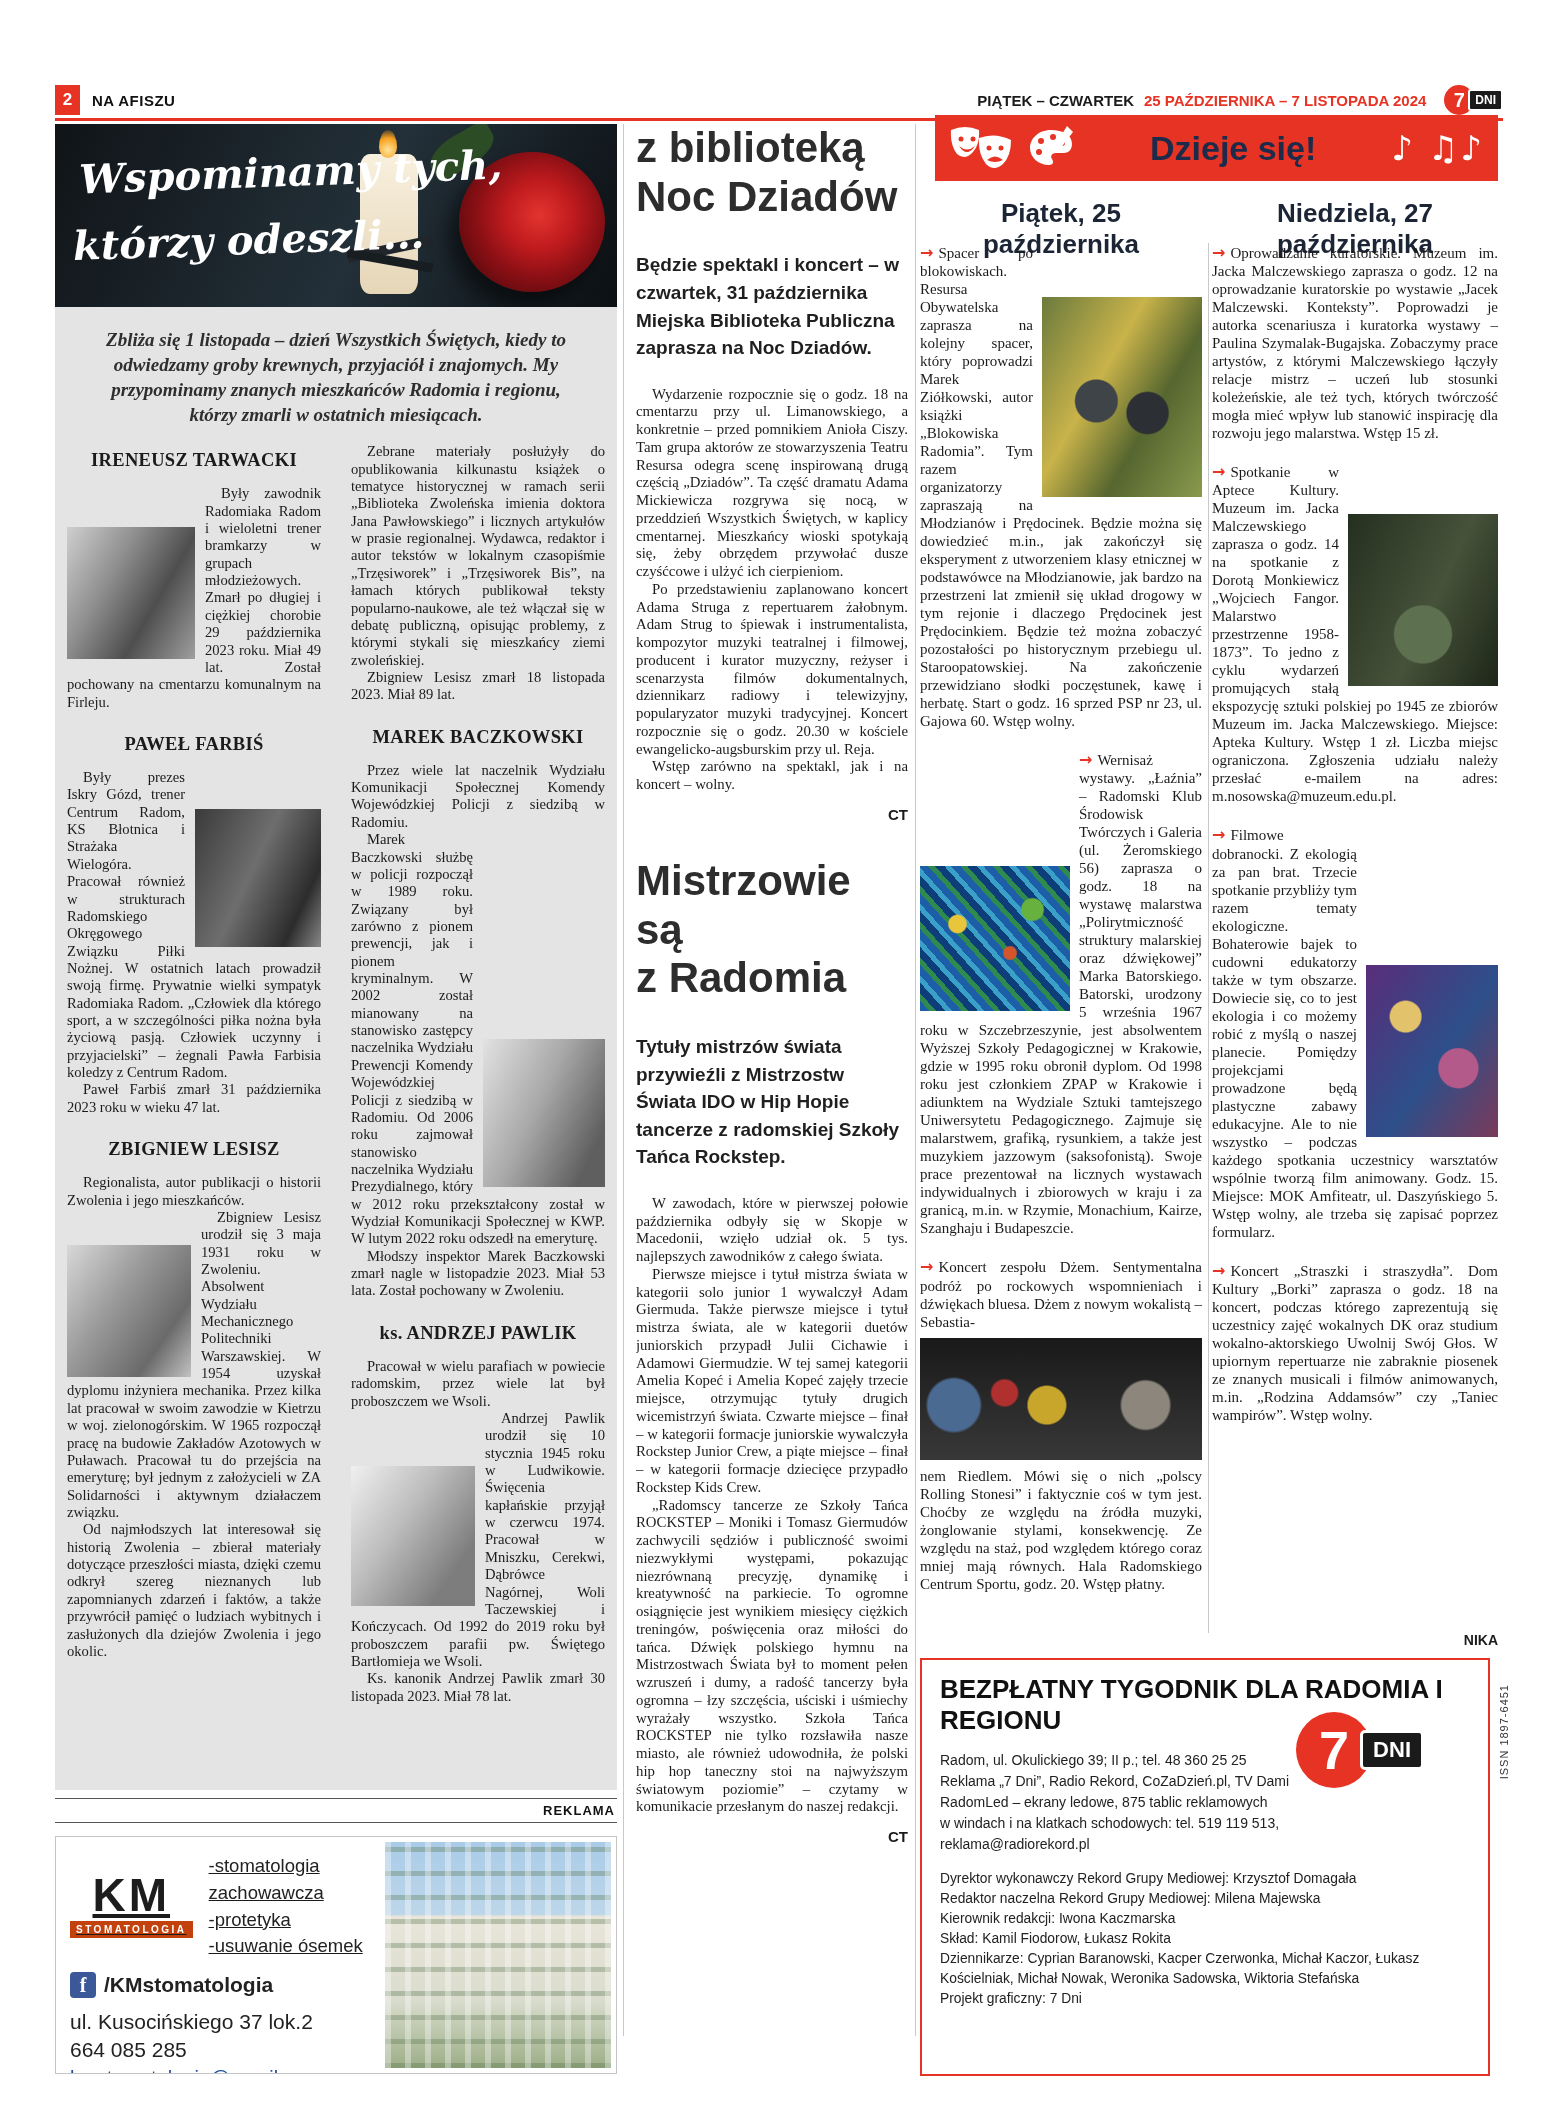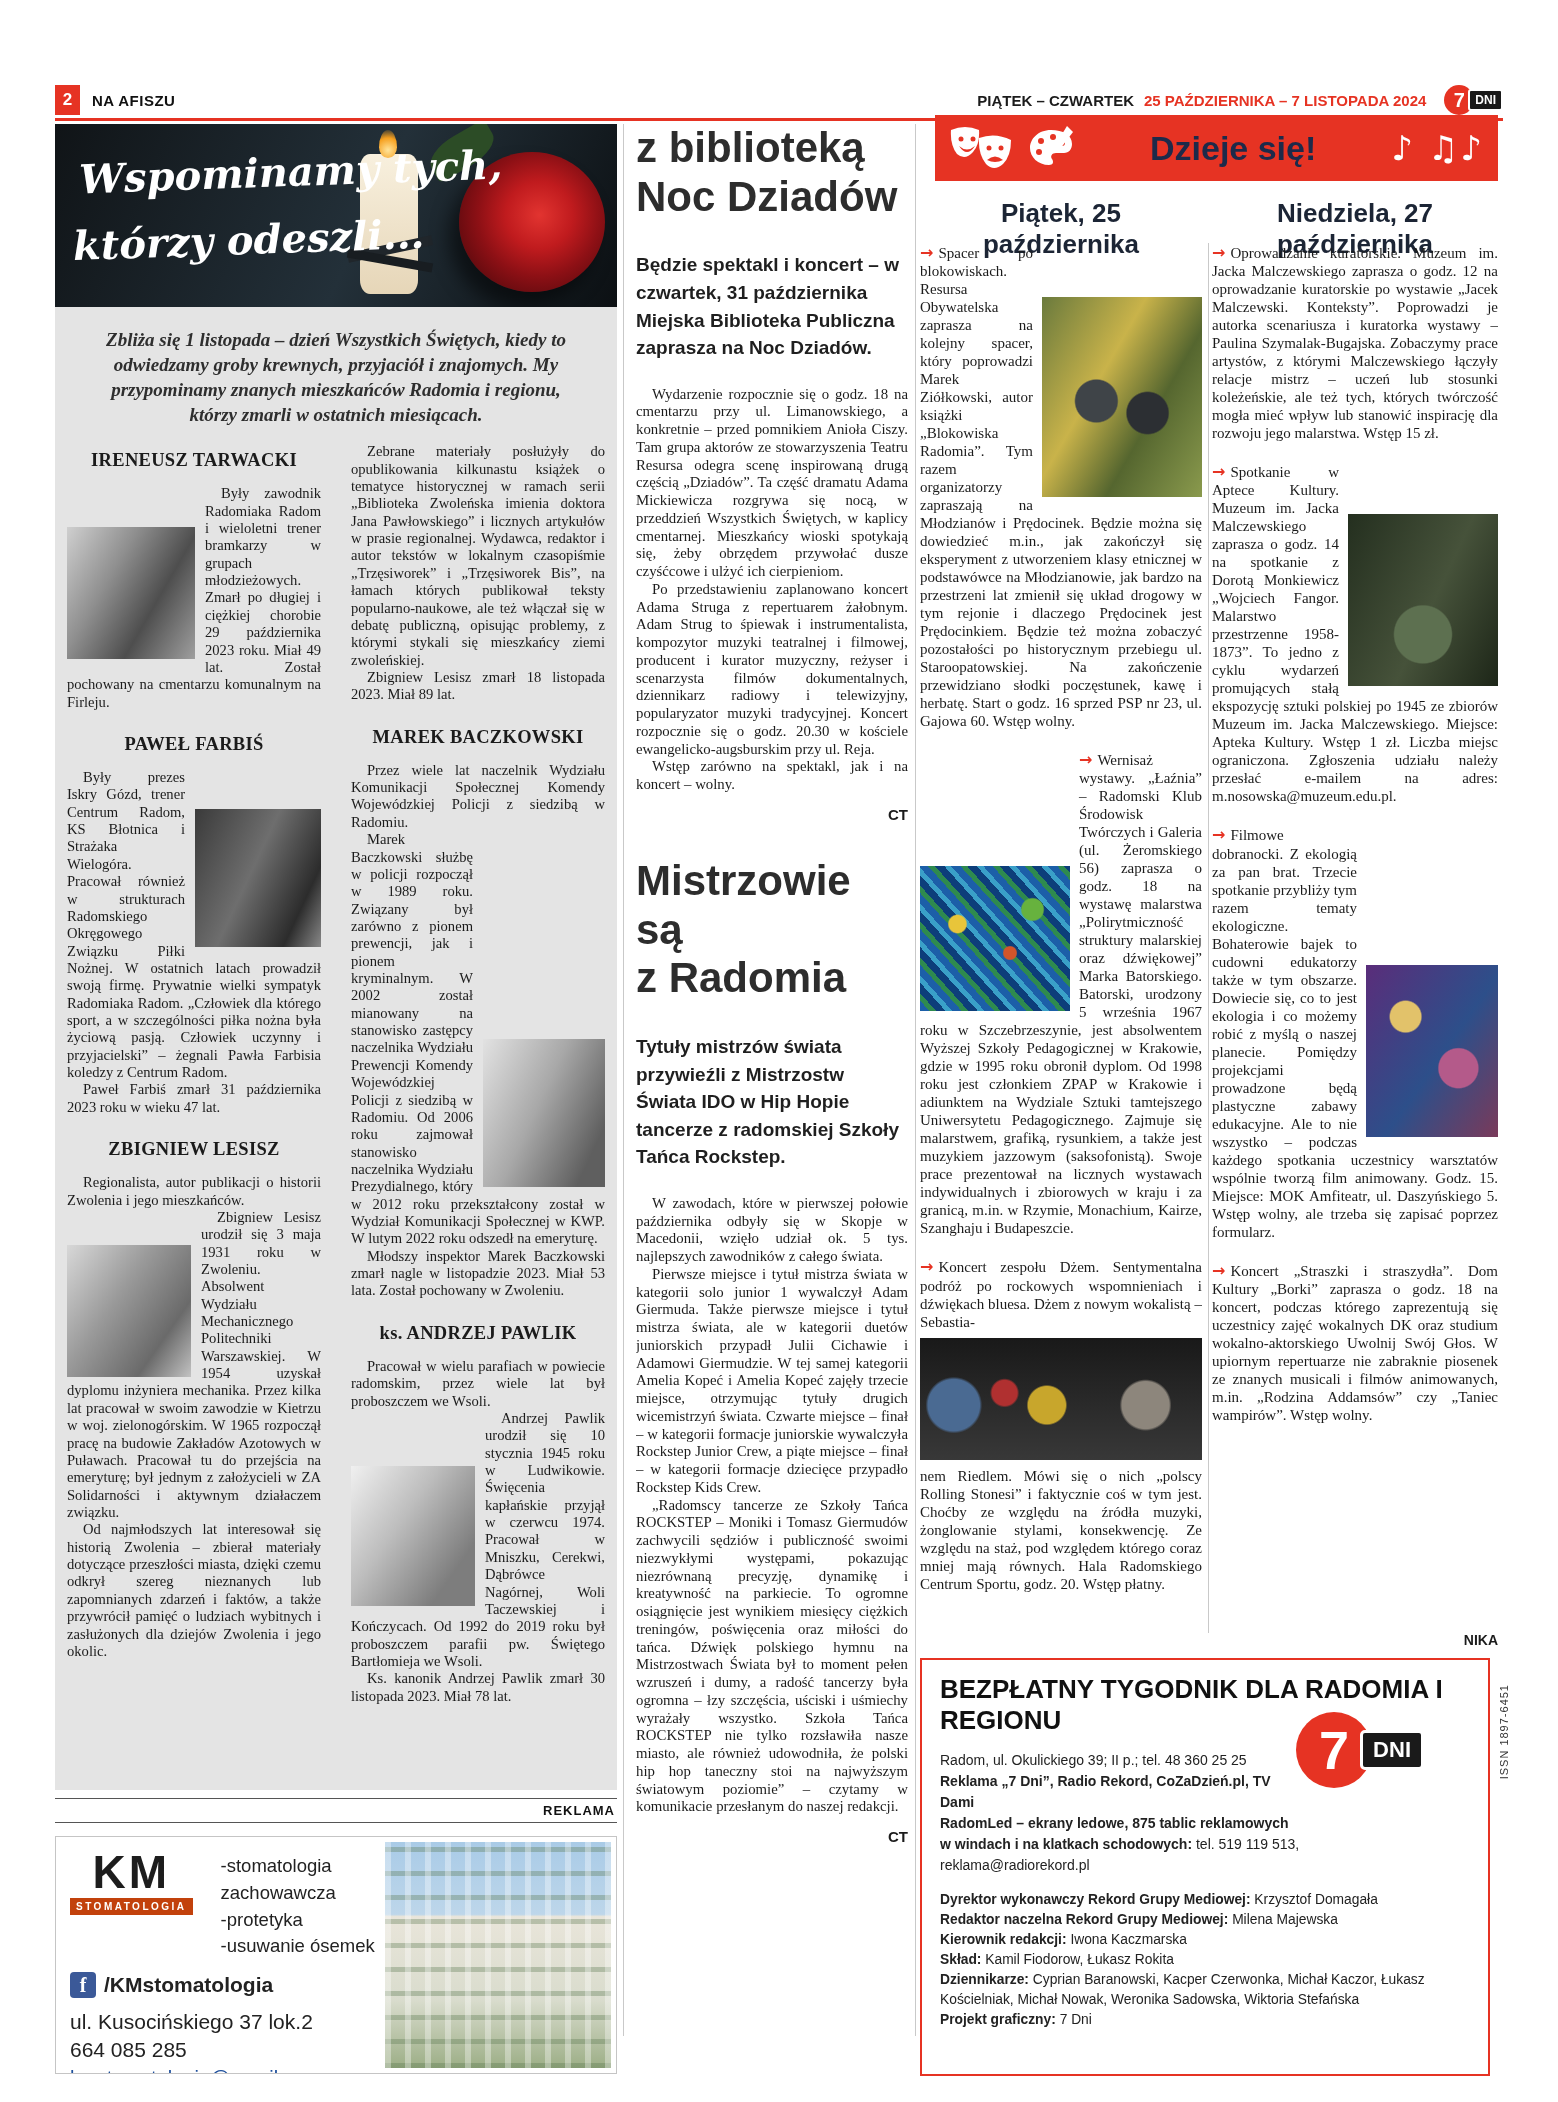--- a/index.html
+++ b/index.html
@@ -54,21 +54,21 @@
   
   .rek{position:absolute;left:55px;top:1798px;width:562px;border-top:1.5px solid #555;border-bottom:1.5px solid #555;}
   .rek .lbl{text-align:right;font:bold 13px "Liberation Sans",sans-serif;letter-spacing:1px;padding:4px 2px;color:#111;}
   .ad{position:absolute;left:55px;top:1836px;width:562px;height:238px;background:#fff;border:1px solid #c5c5c5;overflow:hidden;}
   .ad-photo{position:absolute;right:5px;top:5px;width:226px;height:226px;
     background:
       repeating-linear-gradient(90deg,rgba(255,255,255,.35) 0 6px,rgba(0,0,0,0) 6px 20px),
       repeating-linear-gradient(0deg,rgba(90,120,80,.35) 0 5px,rgba(0,0,0,0) 5px 24px),
       linear-gradient(#a9cbe7 0%,#bdd6ea 32%,#e9e5da 33%,#d9dccd 70%,#9cae86 100%);}
   .ad-left{position:absolute;left:14px;top:12px;width:316px;}
-  .ad-toprow{display:flex;gap:28px;align-items:flex-start;}
+  .ad-toprow{display:flex;gap:16px;align-items:center;text-decoration:underline;}
   .km-wrap{text-align:center;}
   .km{font:bold 46px/1 "Liberation Sans",sans-serif;color:#1d1d1d;letter-spacing:3px;}
   .km-band{background:#c2410c;color:#fff;font:bold 10px "Liberation Sans",sans-serif;letter-spacing:2.5px;padding:3px 6px;margin-top:3px;}
   .ad-services{font:18.5px/1.45 "Liberation Sans",sans-serif;color:#222;padding-top:4px;}
   .fb-row{display:flex;align-items:center;gap:8px;margin:12px 0 10px;}
   .fbi{width:26px;height:26px;background:#3b5998;color:#fff;font:bold 20px/26px "Liberation Serif",serif;text-align:center;border-radius:4px;}
   .fb-name{font:bold 21px "Liberation Sans",sans-serif;color:#222;}
   .ad-line{font:21px/1.3 "Liberation Sans",sans-serif;color:#222;}
   .ad-email{font:20px/1.3 "Liberation Sans",sans-serif;color:#1d4f9c;margin-top:2px;}
 
@@ -103,21 +103,21 @@
   .ph-apteka{float:right;width:150px;height:172px;margin:52px 0 6px 9px;
     background:radial-gradient(circle at 50% 70%,#5d7050 0 20%,rgba(0,0,0,0) 21%),linear-gradient(115deg,#242f1f 0%,#46523a 55%,#1d2618 100%);}
   .ph-filmowe{float:right;width:132px;height:172px;margin:140px 0 6px 9px;
     background:radial-gradient(circle at 30% 30%,#e2c26a 0 10%,rgba(0,0,0,0) 11%),radial-gradient(circle at 70% 60%,#b45a8a 0 14%,rgba(0,0,0,0) 15%),linear-gradient(125deg,#5a2d7a 0%,#2d4f8a 55%,#7a3a5a 100%);}
   .nika{position:absolute;left:1212px;top:1632px;width:286px;text-align:right;font:bold 14px "Liberation Sans",sans-serif;}
 
   
   .imp{position:absolute;left:920px;top:1658px;width:570px;height:418px;border:2px solid var(--red);background:#fff;padding:14px 18px;font-family:"Liberation Sans",sans-serif;color:#222;overflow:hidden;}
   .imp-title{font-weight:bold;font-size:26px;margin-bottom:14px;color:#111;}
   .imp-contact{font-size:14px;line-height:1.5;width:360px;}
-  .b{font-weight:bold;}
+  .b{font-weight:normal;}
   .imp-logo{position:absolute;right:64px;top:52px;display:flex;align-items:center;}
   .imp-seven{width:76px;height:76px;border-radius:50%;background:var(--red);color:#fff;font:bold 54px/76px "Liberation Sans",sans-serif;text-align:center;}
   .imp-dni{background:#1a1a1a;color:#fff;font:bold 22px "Liberation Sans",sans-serif;padding:4px 10px;border-radius:5px;margin-left:-12px;border:3px solid #fff;}
   .imp-staff{margin-top:14px;font-size:13.8px;line-height:1.45;}
   .issn{position:absolute;left:1498px;top:1684px;font:11px "Liberation Sans",sans-serif;color:#333;writing-mode:vertical-rl;transform:rotate(180deg);letter-spacing:1px;}
 </style>
 </head>
 <body>
 
 <div class="page">

